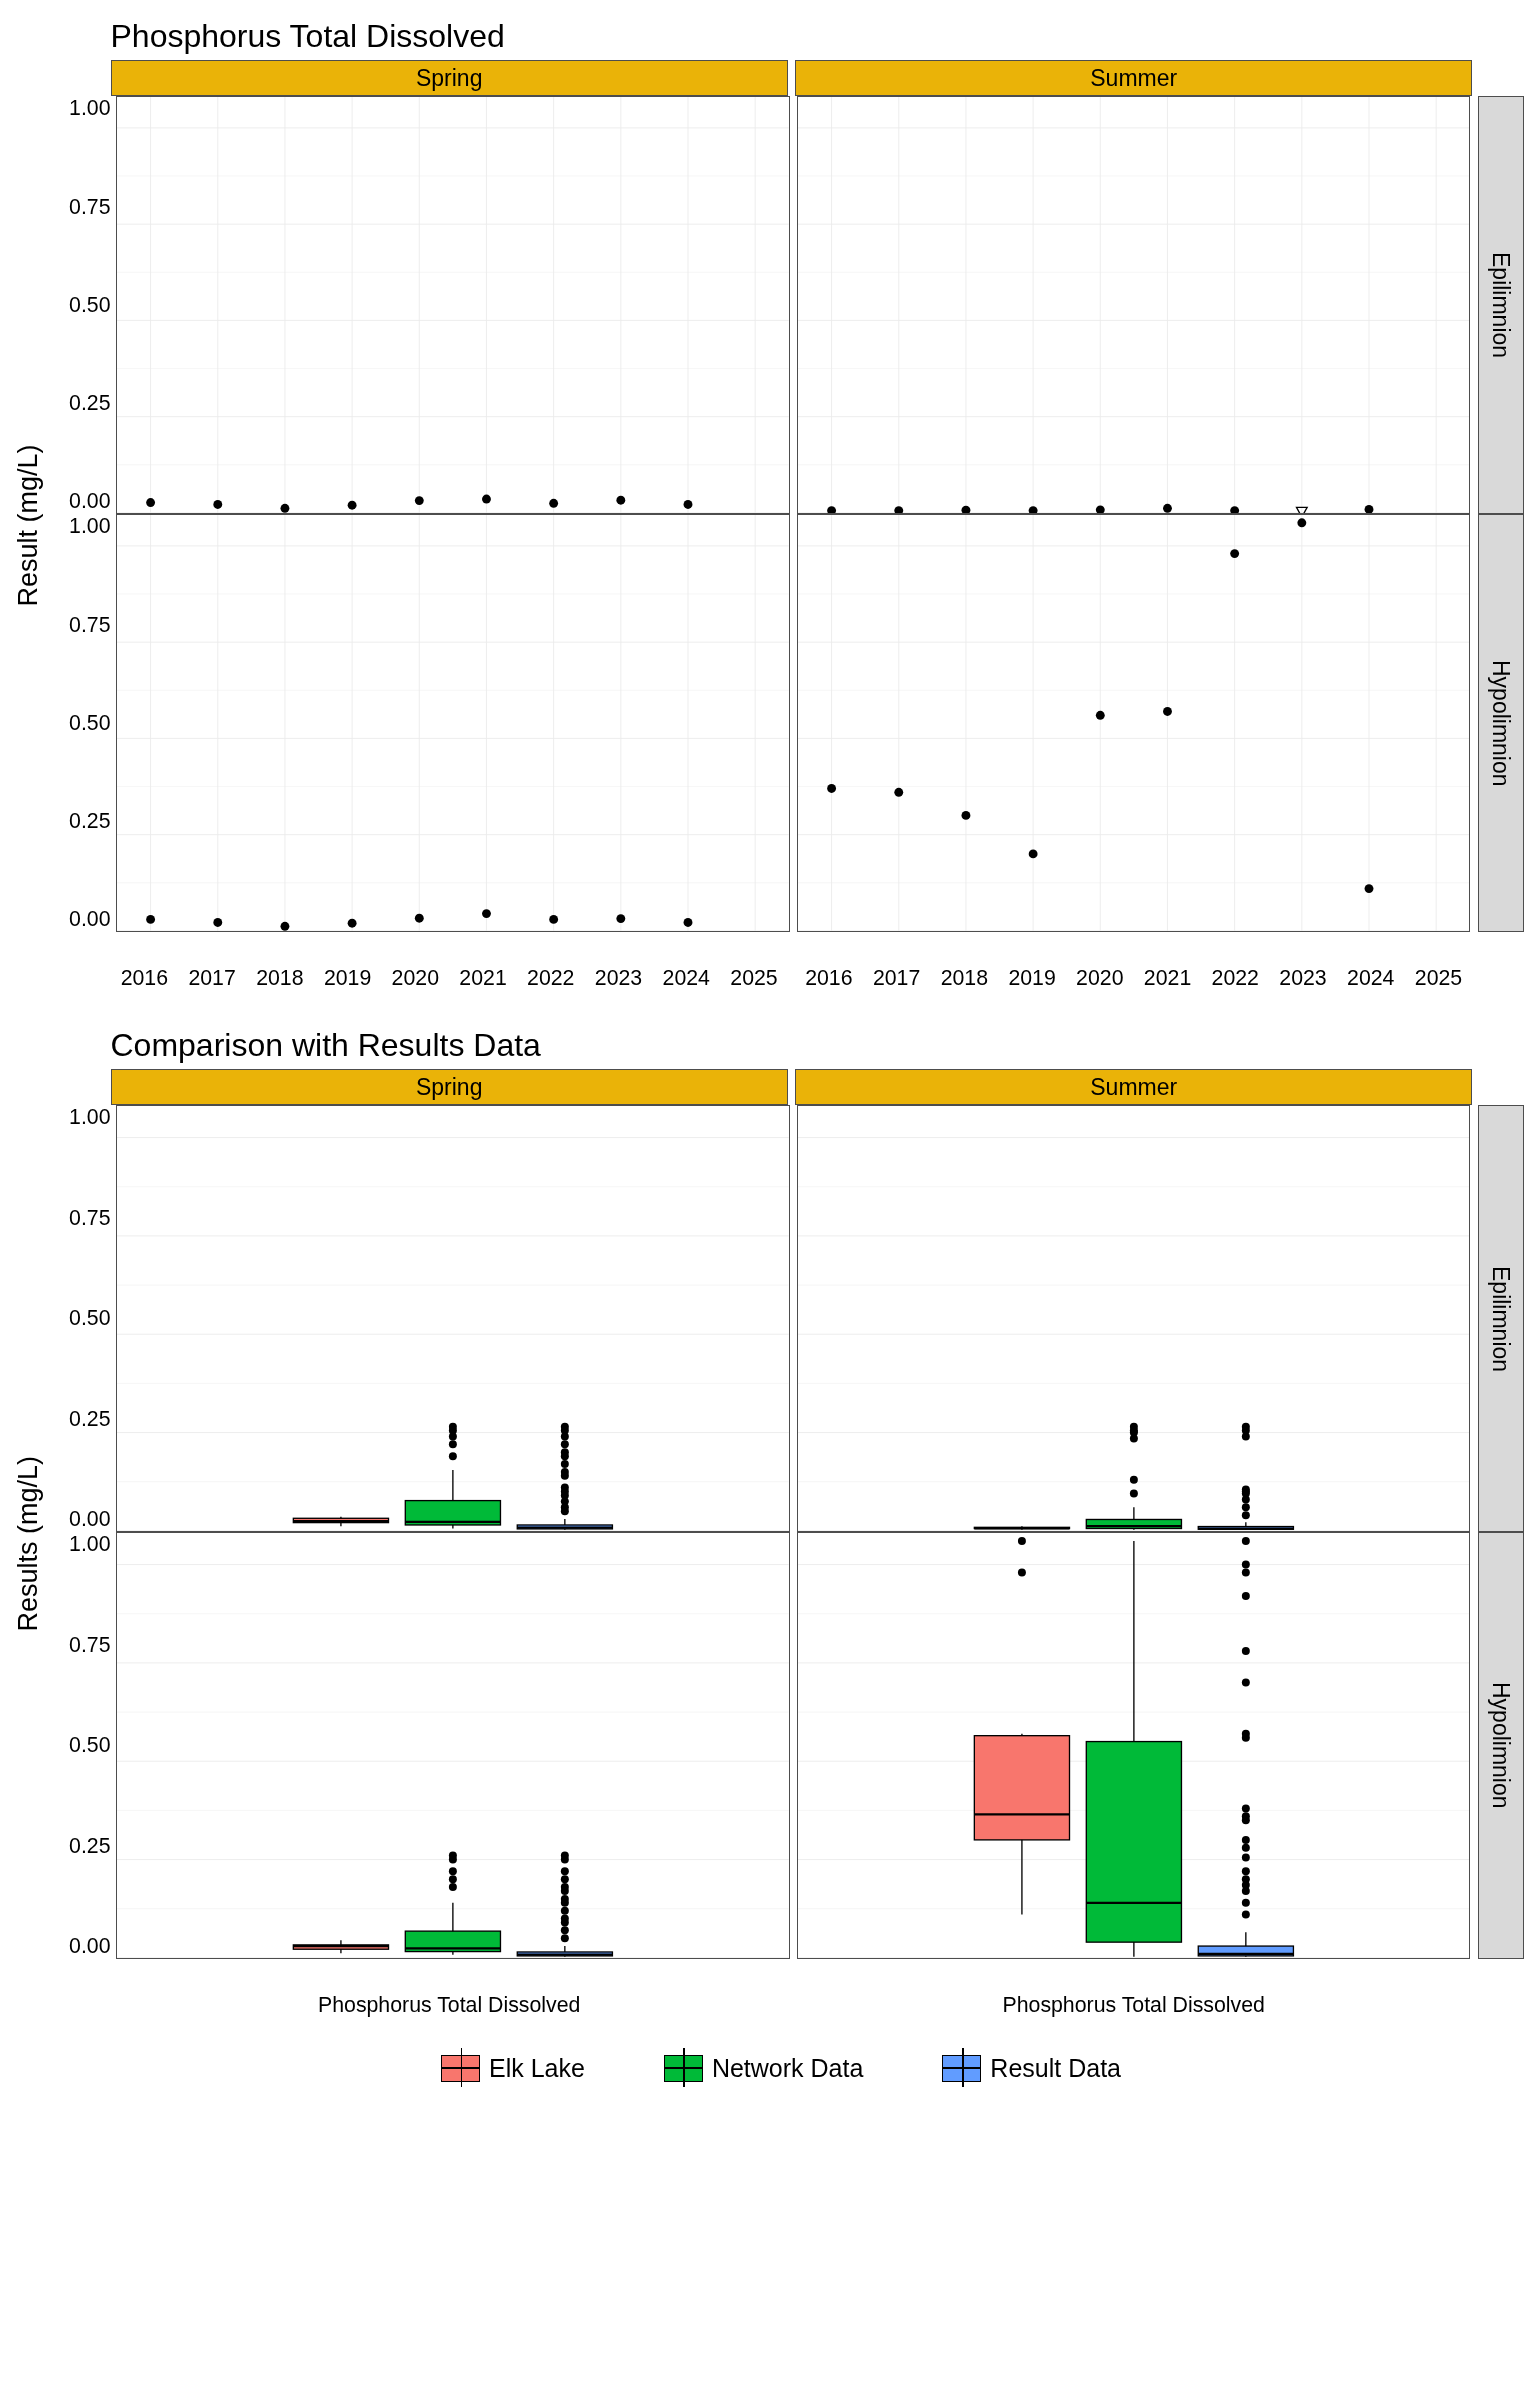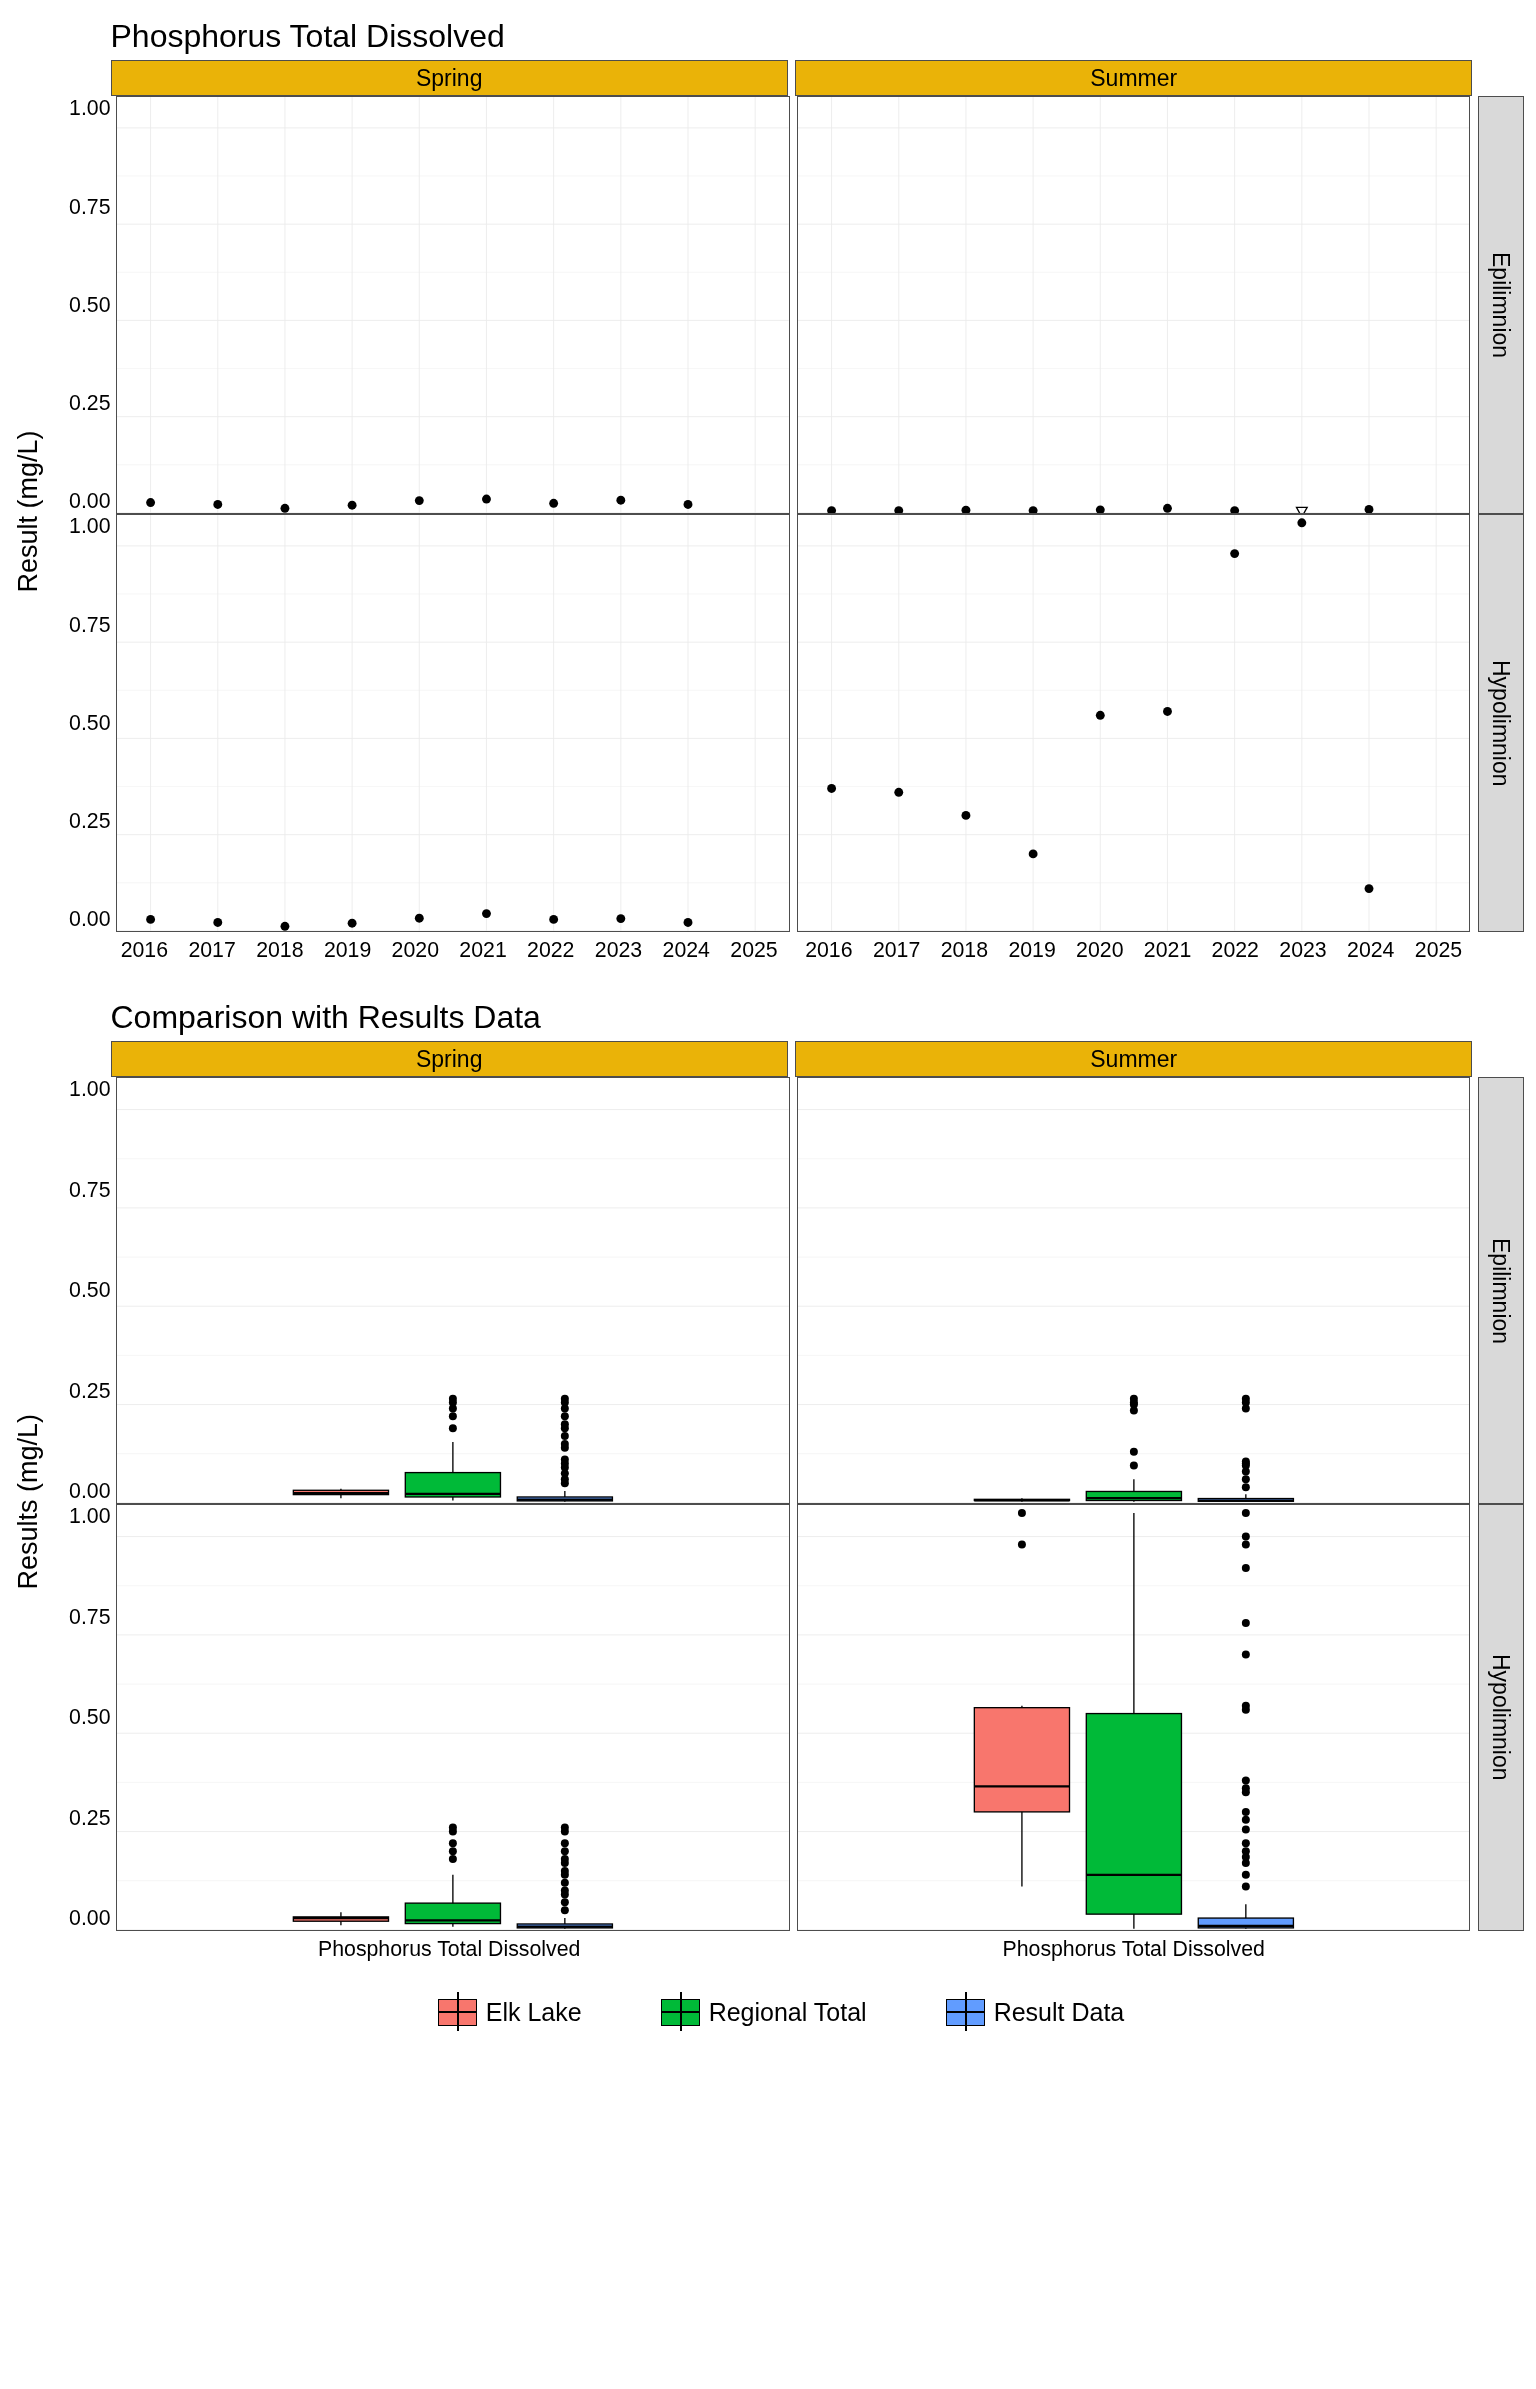--- a/index.html
+++ b/index.html
@@ -14,21 +14,21 @@
   .facet-title-top { flex:1; background:#eab308; border:0.9px solid #4d4d4d; text-align:center; font-size:23px; padding:3.6px 0; margin-right:7.1px; }
   .facet-title-top:last-child { margin-right:0; }
   .strip-right-spacer { width:44px; }
   .panel-row { display:flex; }
   .panel-row .tick-col { width:62px; display:flex; flex-direction:column; justify-content:space-between; align-items:flex-end; padding-right:5.3px; font-size:21.3px; }
   .panel { flex:1; position:relative; border:0.9px solid #4d4d4d; background:#fff; margin-right:7.1px; overflow:hidden; }
   .panel:last-of-type { margin-right:0; }
   .strip-right { width:44px; background:#d9d9d9; border:0.9px solid #4d4d4d; display:flex; align-items:center; justify-content:center; writing-mode:vertical-rl; font-size:23px; }
   .x-ticks-row { display:flex; }
   .x-ticks-row .spacer { width:62px; }
-  .x-ticks { flex:1; display:flex; justify-content:space-around; font-size:21.3px; margin-right:7.1px; padding-top:5.3px; }
+  .x-ticks { flex:1; display:flex; justify-content:space-around; font-size:21.3px; margin-right:7.1px; padding-top:5.3px;margin-top:28px; }
   .x-ticks:last-of-type { margin-right:0; }
   .legend-row { display:flex; justify-content:center; gap:53px; margin-top:27px; font-size:25px; }
   .legend-item { display:flex; align-items:center; gap:9px;padding-left:26px; }
   .legend-key { width:37px; height:25px; border:0.9px solid #000; position:relative; display:flex; align-items:center; }
   .legend-key .mid { height:1.8px; width:100%; background:#000; }
   .legend-key .whisk { position:absolute; width:1.8px; height:39px; background:#000; left:50%; top:-7.1px; }
   svg.panel-svg { position:absolute; inset:0; width:100%; height:100%; }
   .gridline { stroke:#ebebeb; stroke-width:1; }
   .gridminor { stroke:#f5f5f5; stroke-width:1; }
   .pt { fill:#000; }
@@ -447,21 +447,21 @@
           <div class="whisk"></div>
           <div class="mid"></div>
         </div>
       <span>Elk Lake</span>
     </div>
     <div class="legend-item">
       <div class="legend-key" style="background:#00ba38">
           <div class="whisk"></div>
           <div class="mid"></div>
         </div>
-      <span>Regional Total</span>
+      <span>Network Data</span>
     </div>
     <div class="legend-item">
       <div class="legend-key" style="background:#619cff">
           <div class="whisk"></div>
           <div class="mid"></div>
         </div>
       <span>Result Data</span>
     </div>
   </div>
 

